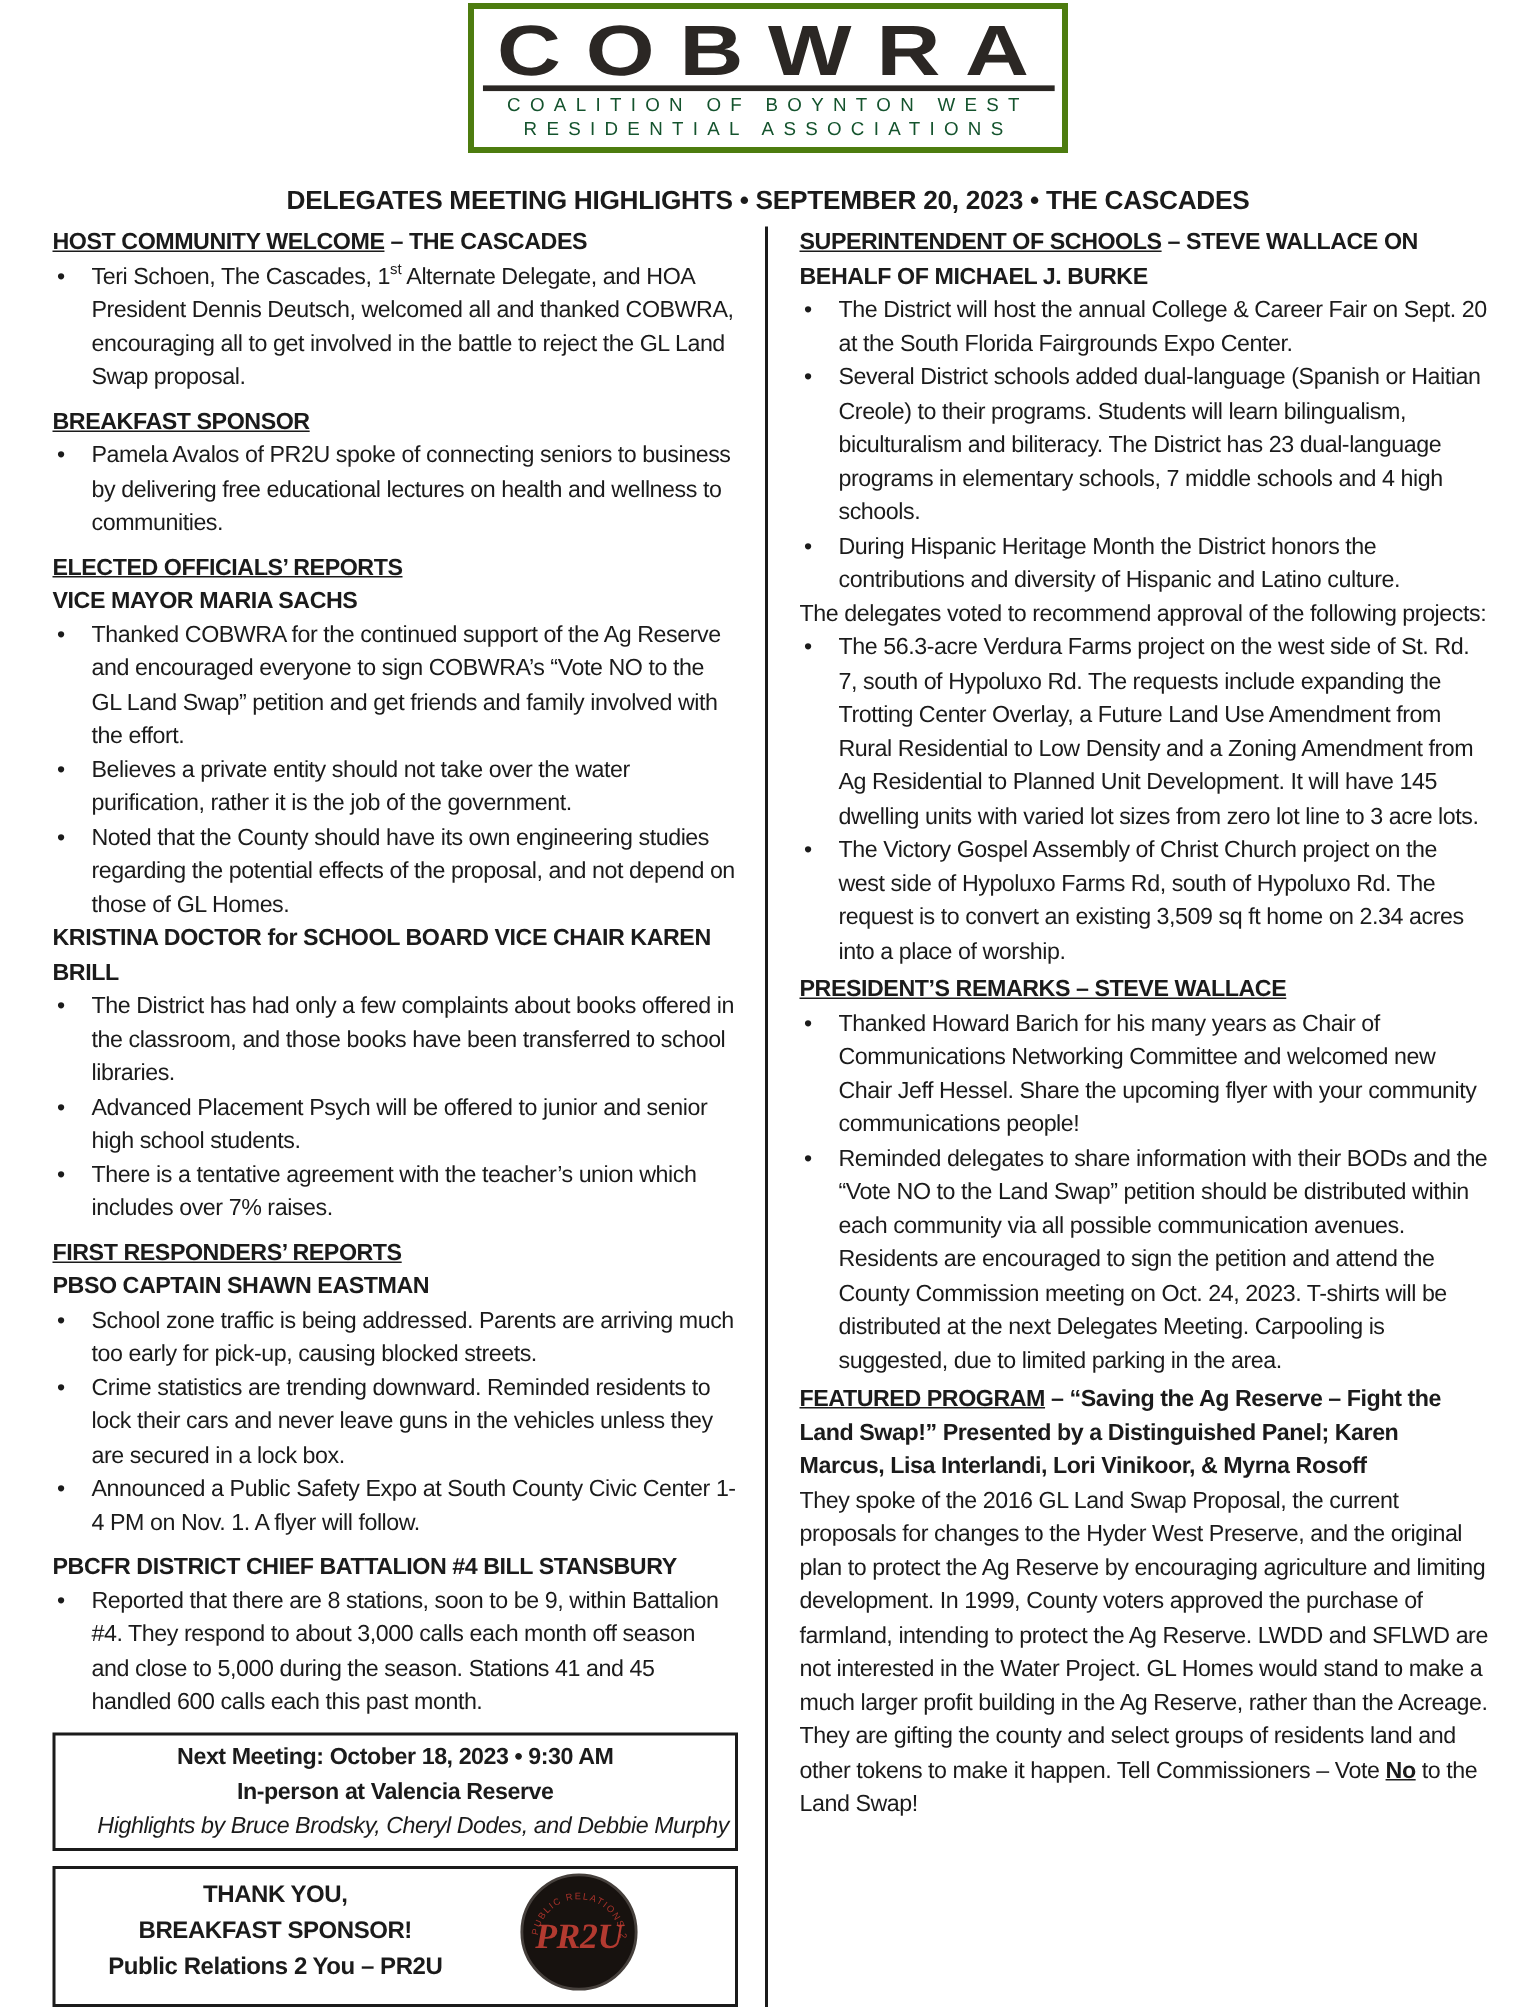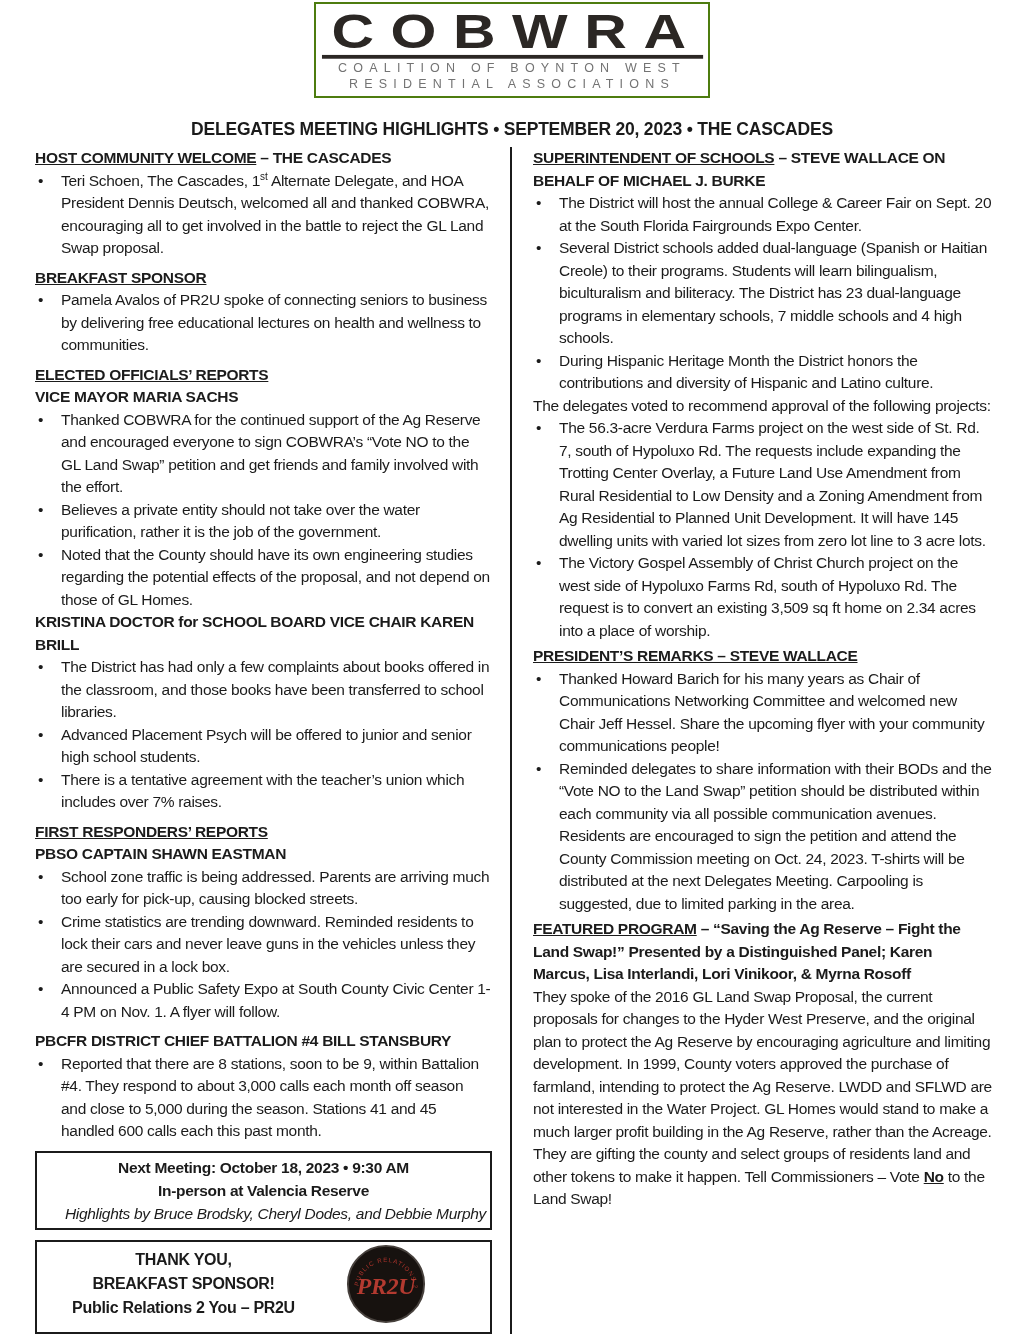--- a/index.html
+++ b/index.html
@@ -4,32 +4,32 @@
 <title>COBWRA Delegates Meeting Highlights</title>
 <style>
   html,body{margin:0;padding:0;}
   body{
     width:1024px;height:1344px;overflow:hidden;background:#ffffff;
     color:#1b1b1b;font-family:"Liberation Sans",sans-serif;
     font-size:15.5px;line-height:22.5px;letter-spacing:-0.3px;
   }
   
   .logo-box{
-    width:392px;margin:2px auto 0;border:2px solid #4d7c0f;
+    width:392px;margin:2px auto 0;border:4px solid #4d7c0f;
     padding:5px 0 4px;text-align:center;
   }
   .logo-word{
     display:inline-block;font-weight:bold;font-size:50px;line-height:46px;
     letter-spacing:14px;color:#2b2724;padding:0 0 1px 8px;
     border-bottom:4px solid #2b2724;transform:scale(1.18,0.95);
     transform-origin:center;white-space:nowrap;
   }
   .logo-sub{
     font-size:12.5px;line-height:15px;letter-spacing:6.2px;
-    color:#737373;margin-top:1px;white-space:nowrap;
+    color:#14532d;margin-top:1px;white-space:nowrap;
   }
   .page-title{
     text-align:center;font-weight:bold;font-size:17.5px;line-height:22px;
     margin-top:20px;letter-spacing:-0.2px;
   }
   
   .cols{display:flex;margin:7px 8px 0 10px;align-items:stretch;}
   .col-left{width:500px;box-sizing:border-box;padding:0 18px 0 25px;flex:none;}
   .divider{width:2px;background:#1b1b1b;flex:none;}
   .col-right{flex:1;box-sizing:border-box;padding:0 24px 0 21px;}

